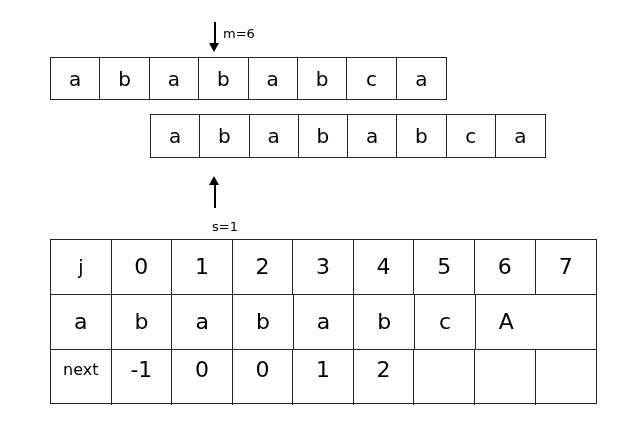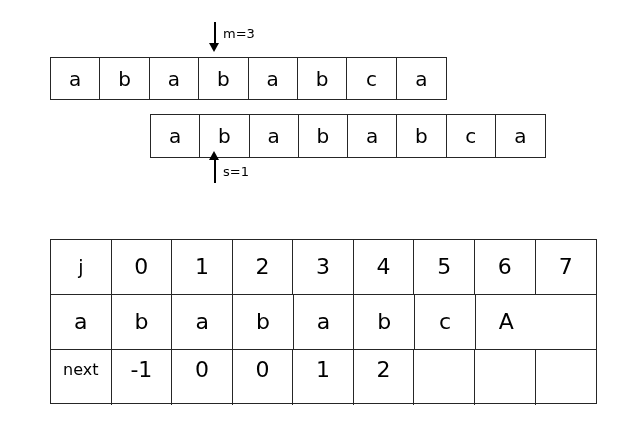--- a/index.html
+++ b/index.html
@@ -94,21 +94,22 @@
     left: 209px;
     top: 22px;
   }
   #marker-m .stem { top: 0px; height: 23px; }
   #marker-m .head { top: 21px; border-top: 9px solid #000000; }
   #marker-m .label { margin-left: 3px; margin-top: 5px; }
 
   
   #marker-s {
     left: 209px;
-    top: 151px;
+    top: 176px;
+    flex-direction: column;
   }
   #marker-s .stem { top: 8px; height: 24px; }
   #marker-s .head { top: 0px; border-bottom: 9px solid #000000; }
   #marker-s .label { margin-left: 3px; margin-top: 14px; }
 
   
   #next-table {
     position: absolute;
     left: 50px;
     top: 239px;
@@ -164,21 +165,21 @@
   <div class="cell">b</div>
   <div class="cell">c</div>
   <div class="cell">a</div>
 </div>
 
 <div class="marker" id="marker-m">
   <div class="stem-wrap">
     <div class="stem"></div>
     <div class="head"></div>
   </div>
-  <div class="label">m=3</div>
+  <div class="label">m=6</div>
 </div>
 
 <div class="strip" id="text-strip">
   <div class="cell">a</div>
   <div class="cell">b</div>
   <div class="cell">a</div>
   <div class="cell">b</div>
   <div class="cell">a</div>
   <div class="cell">b</div>
   <div class="cell">c</div>

